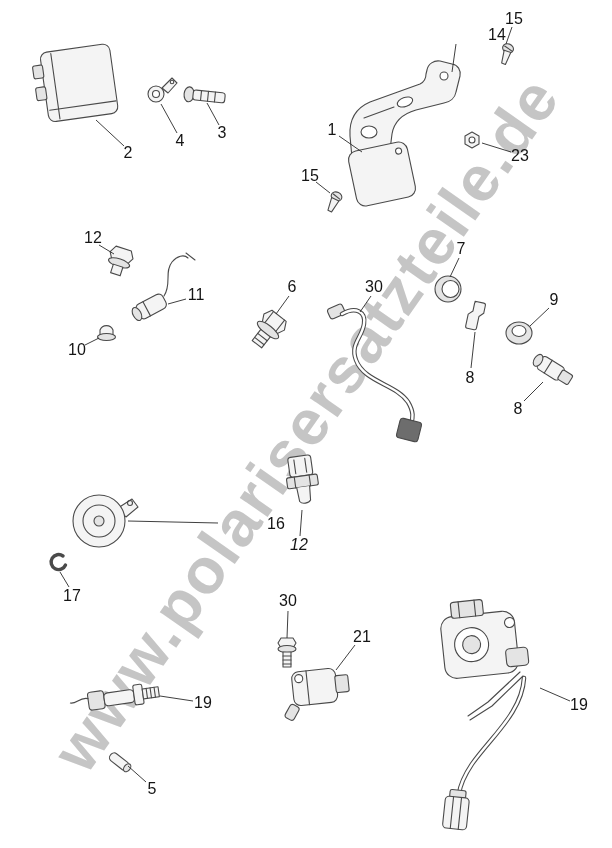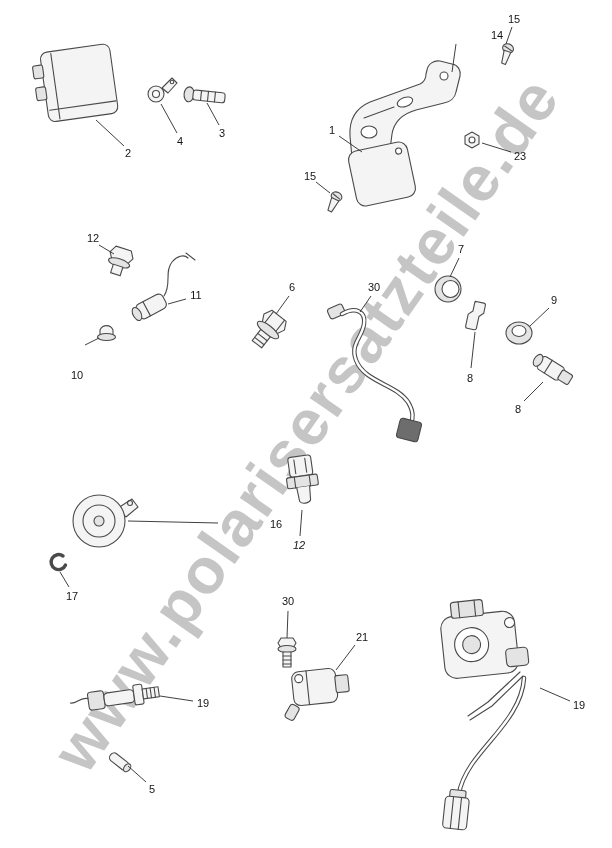--- a/index.html
+++ b/index.html
@@ -27,21 +27,21 @@
   #art,#leaders{
     position:absolute;left:0;top:0;z-index:2;
   }
   #leaders{z-index:3;}
   #callout-layer{
     position:absolute;left:0;top:0;width:612px;height:848px;z-index:4;
   }
   .callout{
     position:absolute;
     transform:translate(-50%,-50%);
-    font-size:11px;
+    font-size:16px;
     color:#151515;
     line-height:1;
   }
   #copyright{
     position:absolute;
     top:526px;right:19px;
     font-size:13.5px;
     font-weight:600;
     color:#1c1c1c;
     z-index:4;
@@ -294,21 +294,21 @@
       <div class="callout" style="left: 222px; top: 133px;">3</div>
       <div class="callout" style="left: 332px; top: 130px;">1</div>
       <div class="callout" style="left: 520px; top: 156px;">23</div>
       <div class="callout" style="left: 310px; top: 176px;">15</div>
       <div class="callout" style="left: 93px; top: 238px;">12</div>
       <div class="callout" style="left: 461px; top: 249px;">7</div>
       <div class="callout" style="left: 292px; top: 287px;">6</div>
       <div class="callout" style="left: 374px; top: 287px;">30</div>
       <div class="callout" style="left: 554px; top: 300px;">9</div>
       <div class="callout" style="left: 196px; top: 295px;">11</div>
-      <div class="callout" style="left: 77px; top: 350px; margin-top: 25px;">10</div>
+      <div class="callout" style="left: 77px; top: 350px;">10</div>
       <div class="callout" style="left: 470px; top: 378px;">8</div>
       <div class="callout" style="left: 518px; top: 409px;">8</div>
       <div class="callout" style="left: 228px; top: 524px; margin-left: 48px;">16</div>
       <div class="callout" style="left: 299px; top: 545px; font-style: italic;">12</div>
       <div class="callout" style="left: 72px; top: 596px;">17</div>
       <div class="callout" style="left: 288px; top: 601px;">30</div>
       <div class="callout" style="left: 362px; top: 637px;">21</div>
       <div class="callout" style="left: 203px; top: 703px;">19</div>
       <div class="callout" style="left: 579px; top: 705px;">19</div>
       <div class="callout" style="left: 152px; top: 789px;">5</div>

